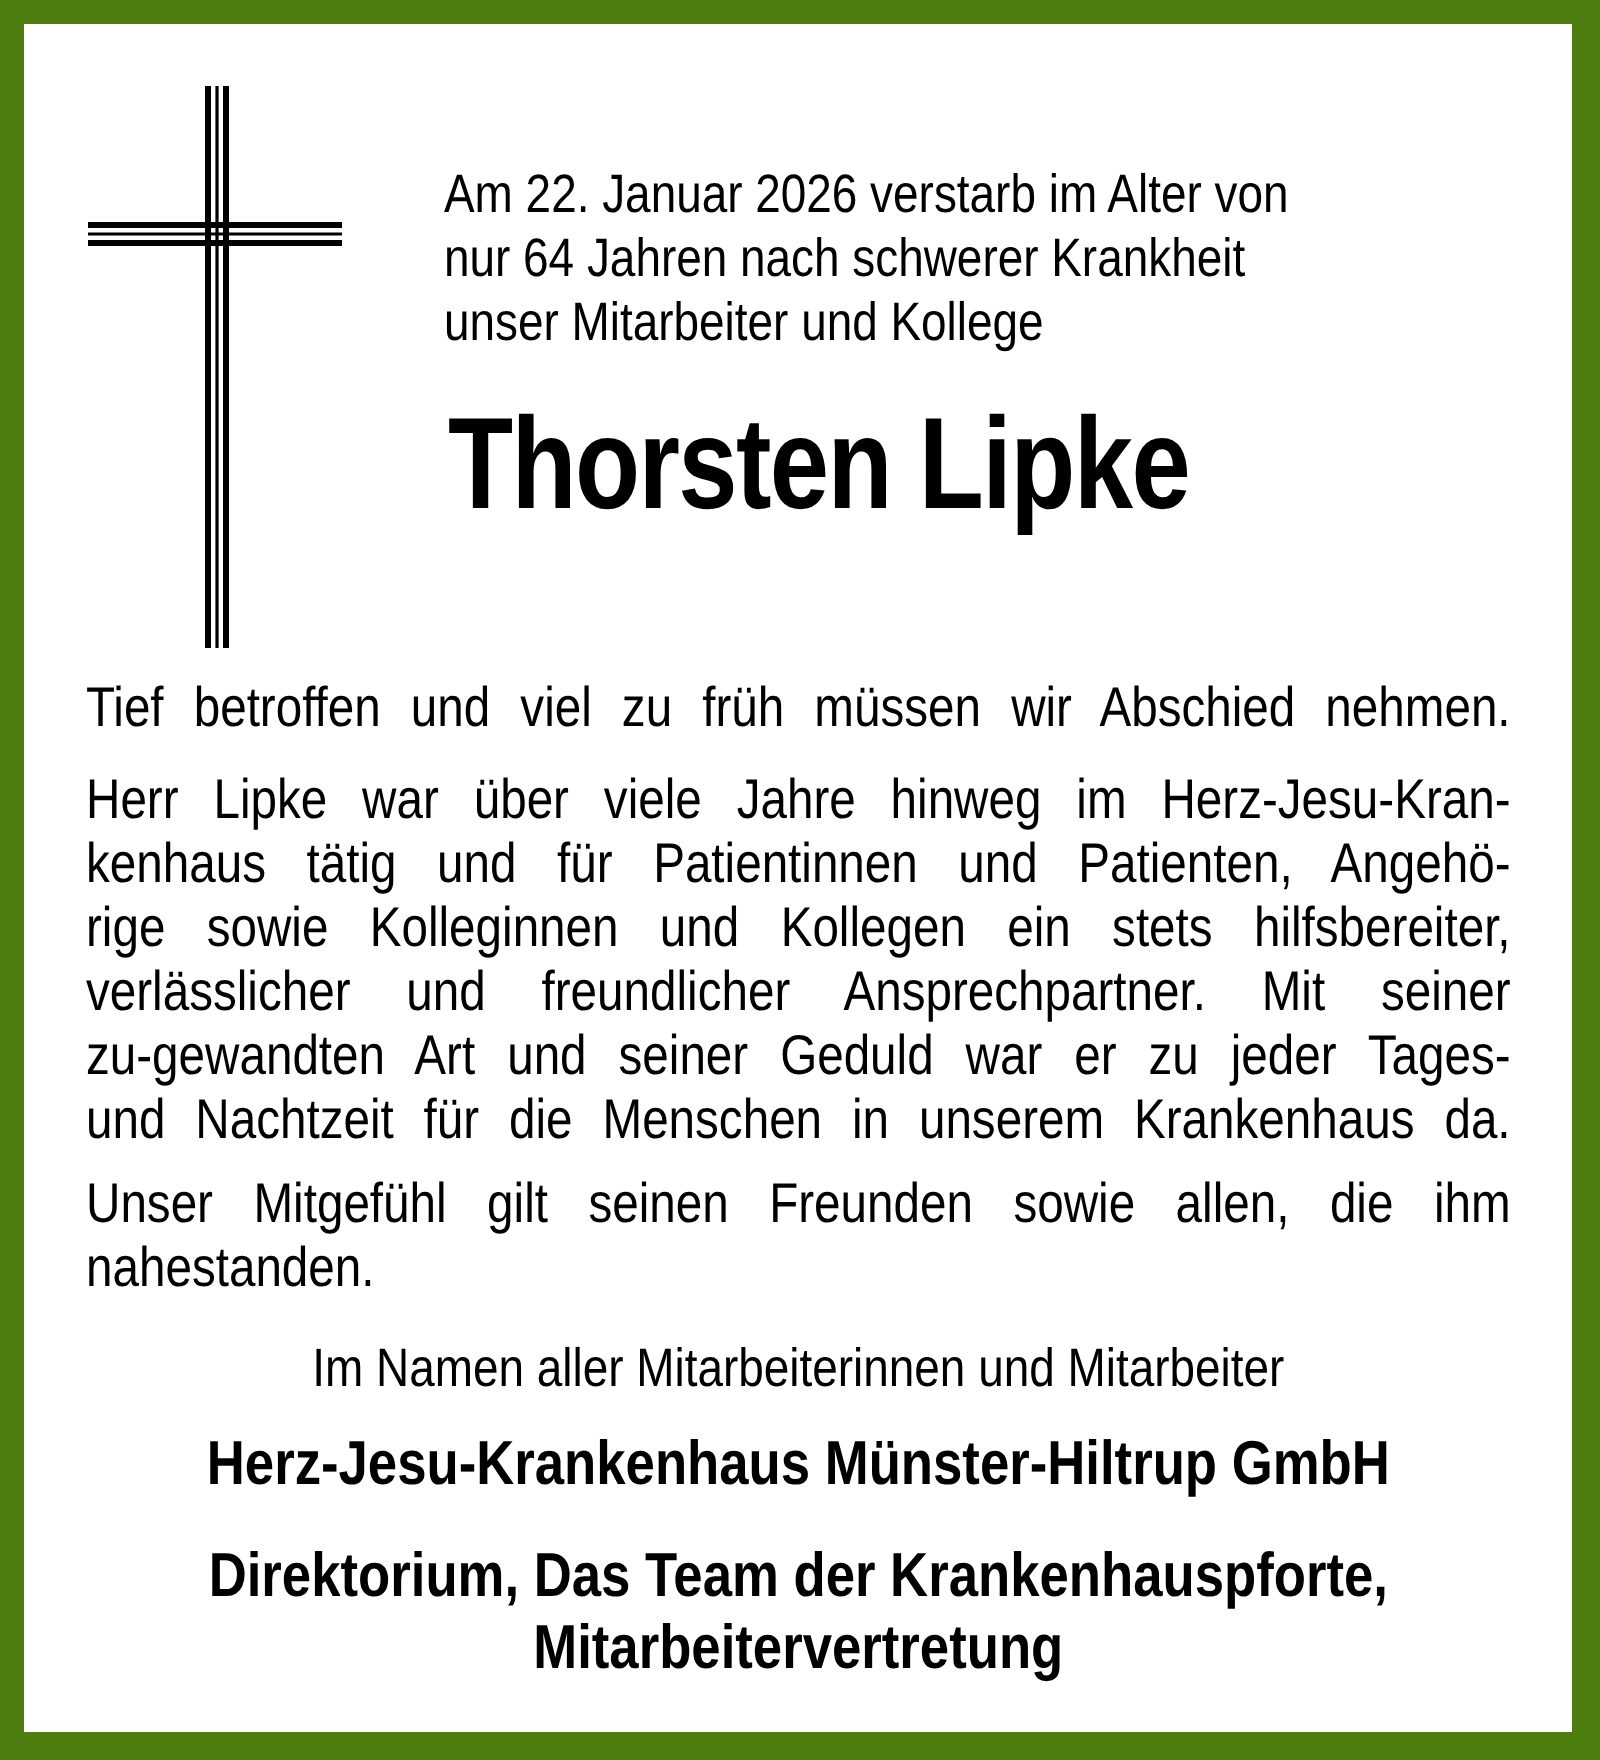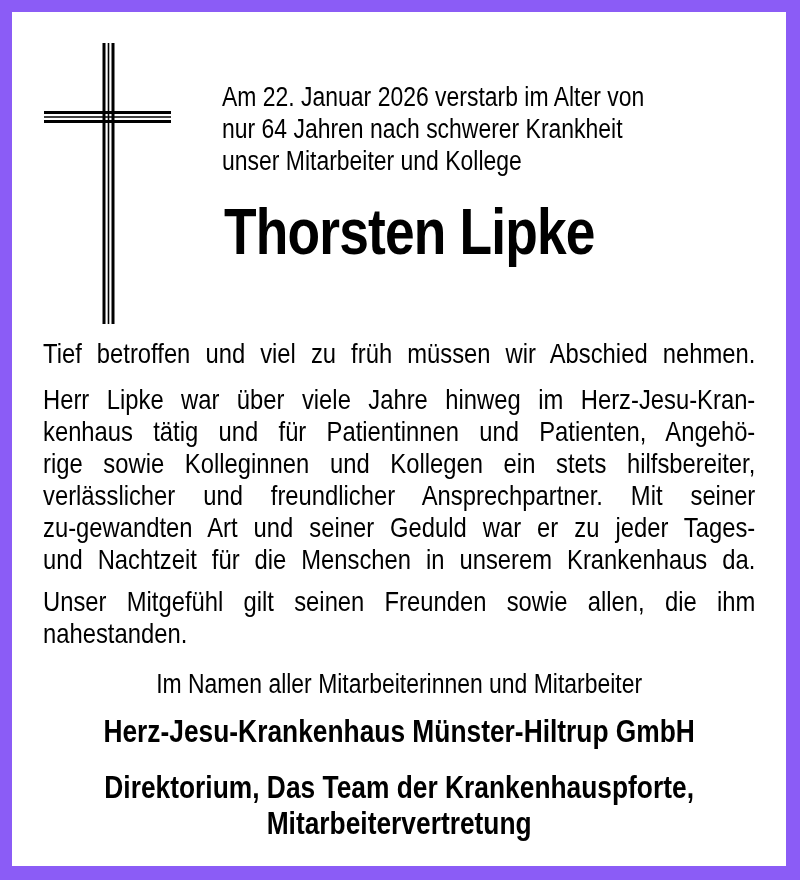--- a/index.html
+++ b/index.html
@@ -4,21 +4,21 @@
 <style>
   html, body {
     margin: 0;
     padding: 0;
     background: #ffffff;
   }
   .frame {
     position: relative;
     width: 800px;
     height: 880px;
-    background: #8b5cf6;
+    background: #4d7c0f;
     overflow: hidden;
   }
   .sheet {
     position: absolute;
     left: 12px;
     top: 12px;
     width: 774px;
     height: 854px;
     background: #ffffff;
     color: #000000;

